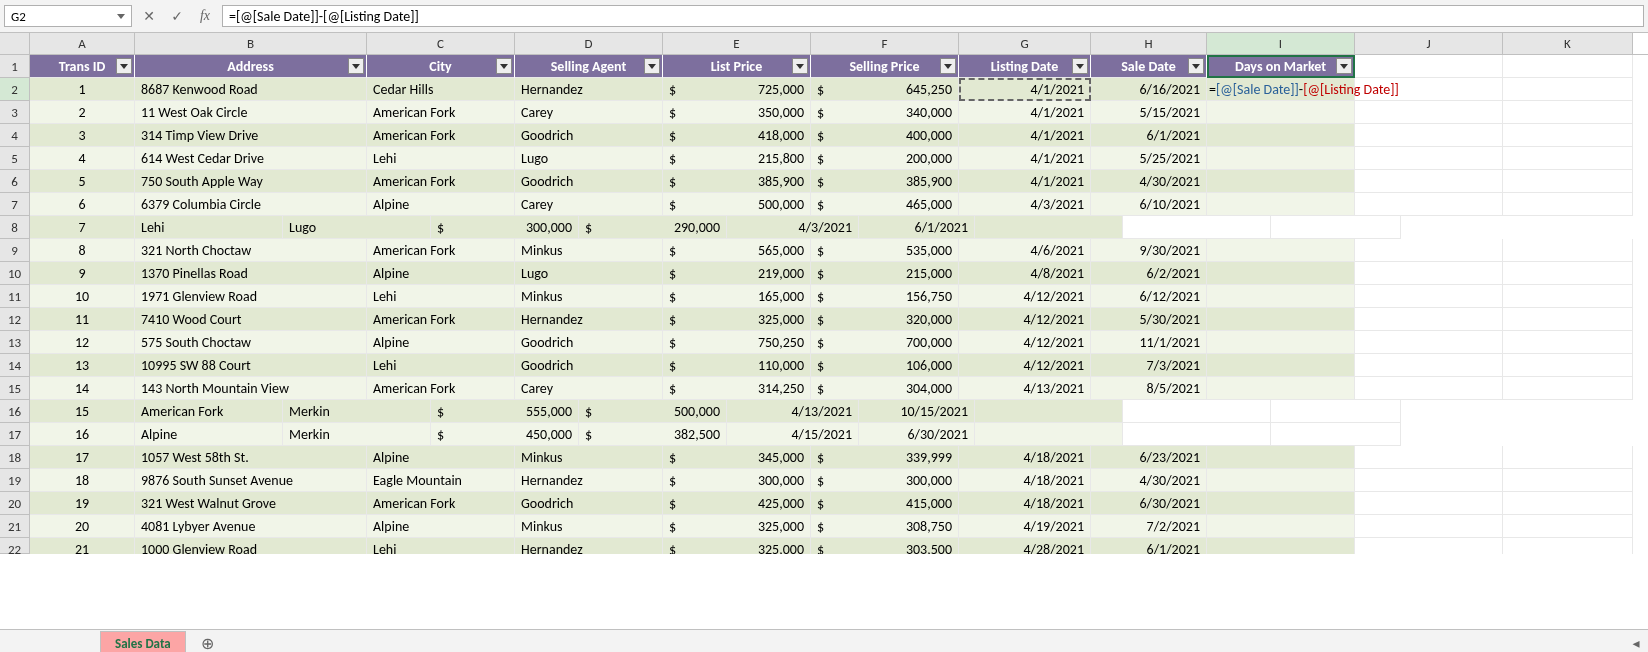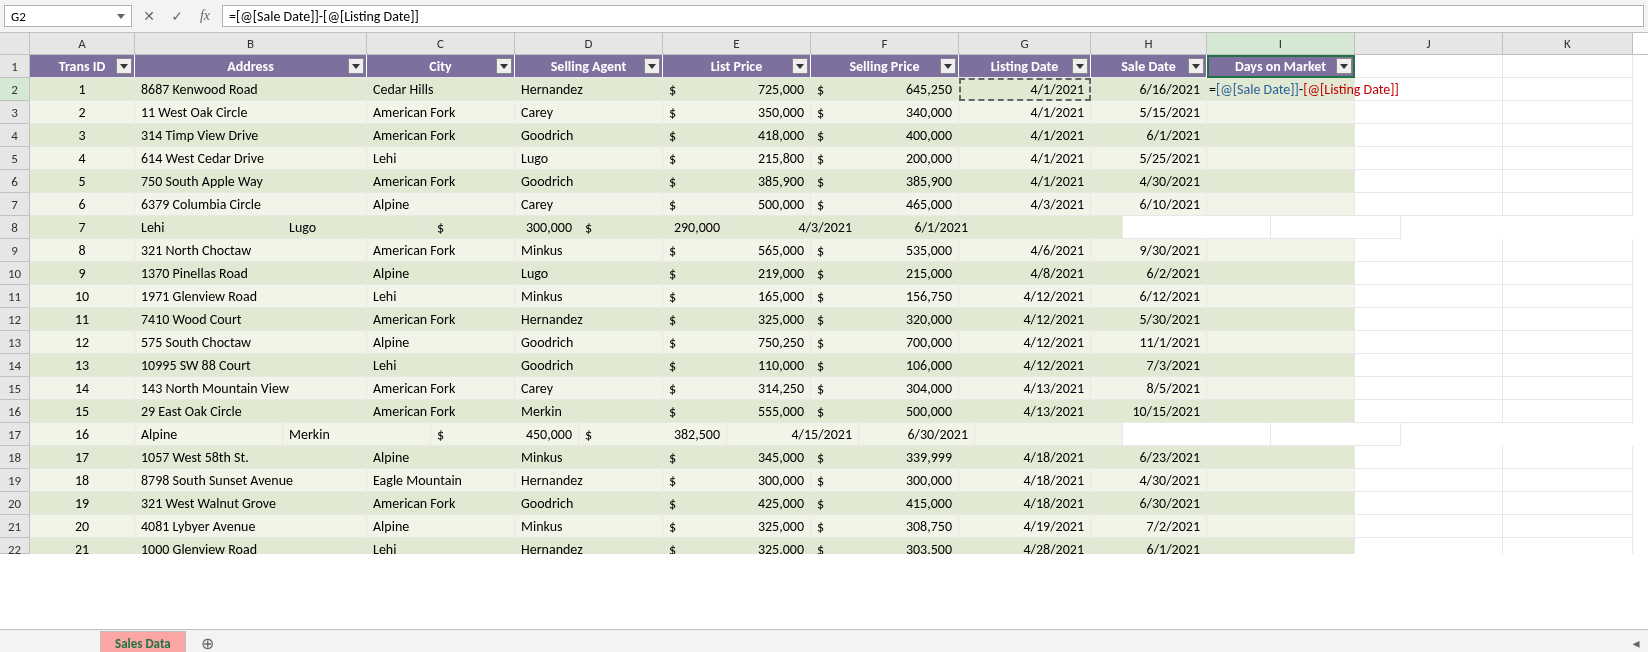--- a/index.html
+++ b/index.html
@@ -359,21 +359,20 @@
           <div class="cell cw-E data num"><span style="float:left">$</span>314,250</div>
           <div class="cell cw-F data num"><span style="float:left">$</span>304,000</div>
           <div class="cell cw-G data num">4/13/2021</div>
           <div class="cell cw-H data num">8/5/2021</div>
           <div class="cell cw-I data txt"></div>
           <div class="cell cw-J empty"></div>
           <div class="cell cw-K empty"></div>
         </div>
         <div class="row stripe-even">
           <div class="cell cw-A data ctr">15</div>
-          <div class="cell cw-B data txt">29 East Oak Circle</div>
           <div class="cell cw-C data txt">American Fork</div>
           <div class="cell cw-D data txt">Merkin</div>
           <div class="cell cw-E data num"><span style="float:left">$</span>555,000</div>
           <div class="cell cw-F data num"><span style="float:left">$</span>500,000</div>
           <div class="cell cw-G data num">4/13/2021</div>
           <div class="cell cw-H data num">10/15/2021</div>
           <div class="cell cw-I data txt"></div>
           <div class="cell cw-J empty"></div>
           <div class="cell cw-K empty"></div>
         </div>
@@ -397,21 +396,21 @@
           <div class="cell cw-E data num"><span style="float:left">$</span>345,000</div>
           <div class="cell cw-F data num"><span style="float:left">$</span>339,999</div>
           <div class="cell cw-G data num">4/18/2021</div>
           <div class="cell cw-H data num">6/23/2021</div>
           <div class="cell cw-I data txt"></div>
           <div class="cell cw-J empty"></div>
           <div class="cell cw-K empty"></div>
         </div>
         <div class="row stripe-odd">
           <div class="cell cw-A data ctr">18</div>
-          <div class="cell cw-B data txt">8798 South Sunset Avenue</div>
+          <div class="cell cw-B data txt">9876 South Sunset Avenue</div>
           <div class="cell cw-C data txt">Eagle Mountain</div>
           <div class="cell cw-D data txt">Hernandez</div>
           <div class="cell cw-E data num"><span style="float:left">$</span>300,000</div>
           <div class="cell cw-F data num"><span style="float:left">$</span>300,000</div>
           <div class="cell cw-G data num">4/18/2021</div>
           <div class="cell cw-H data num">4/30/2021</div>
           <div class="cell cw-I data txt"></div>
           <div class="cell cw-J empty"></div>
           <div class="cell cw-K empty"></div>
         </div>

